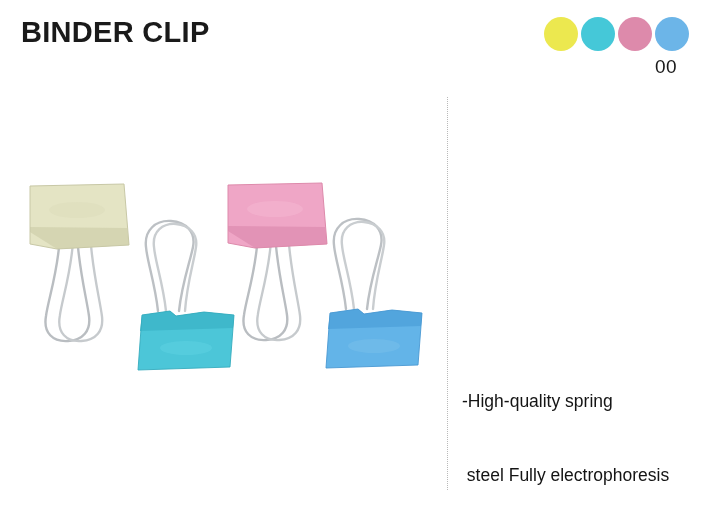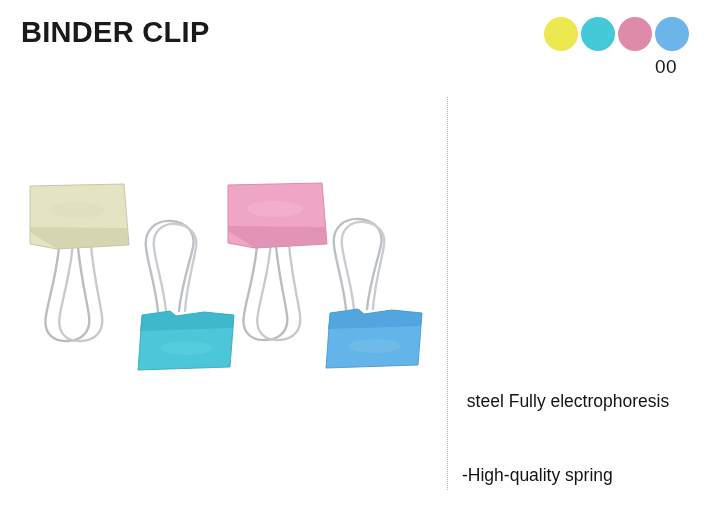--- a/index.html
+++ b/index.html
@@ -174,20 +174,20 @@
           <path d="M12,100 L40,96 L46,101 L74,97 L104,100 L103,113 L10,116 Z" fill="#52a5dd"></path>
           <path d="M12,100 L40,96 L46,101 L74,97 L104,100 L100,152 L8,155 Z" fill="none" stroke="#4a99d2" stroke-width="0.9"></path>
           <ellipse cx="56" cy="133" rx="26" ry="7" fill="#74bdea" opacity="0.65"></ellipse>
         </g>
       </svg>
     </div>
 
   </div>
 
   <div class="spec-block">
+    <span class="spec-line">-High-quality spring</span>
     <span class="spec-line"> steel Fully electrophoresis</span>
-    <span class="spec-line">-High-quality spring</span>
     
     
     
   </div>
 
 </div>
 
 </body></html>

